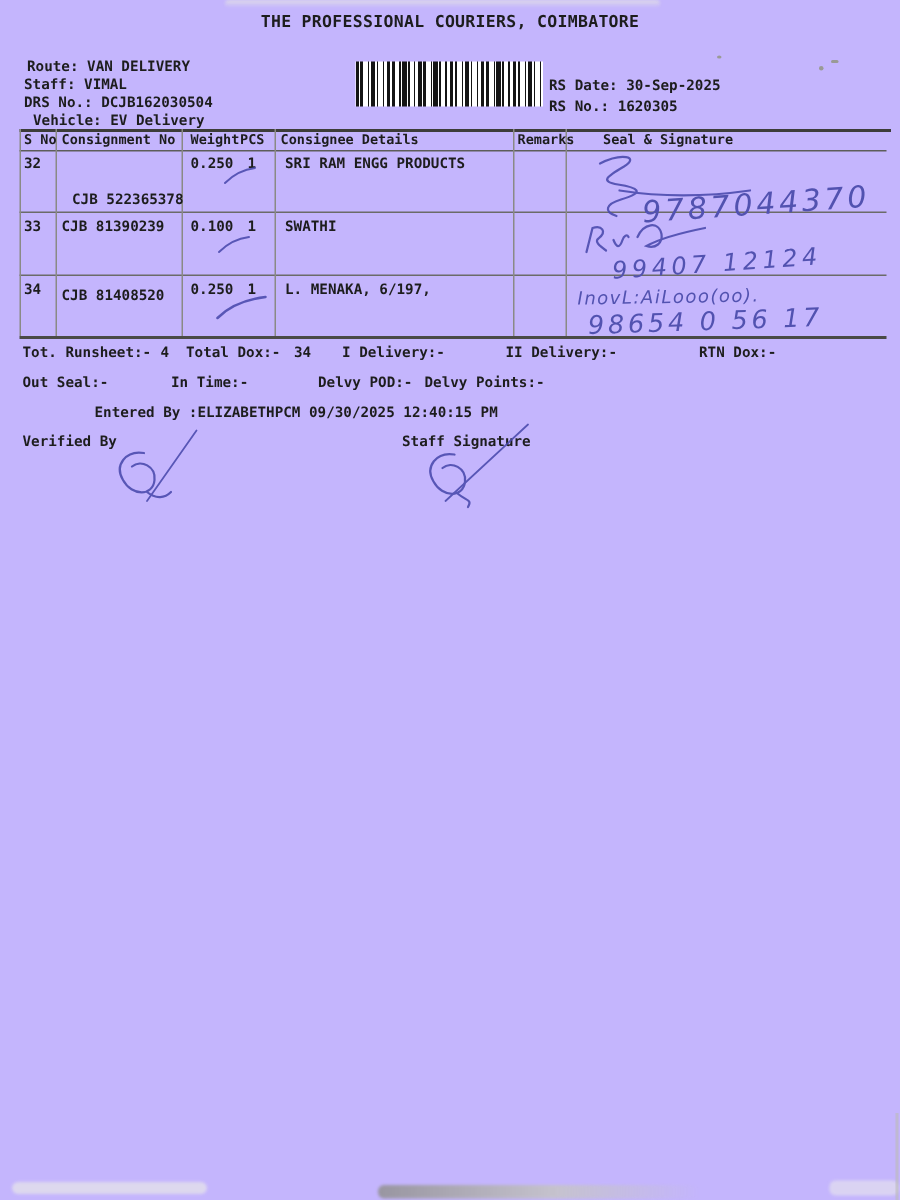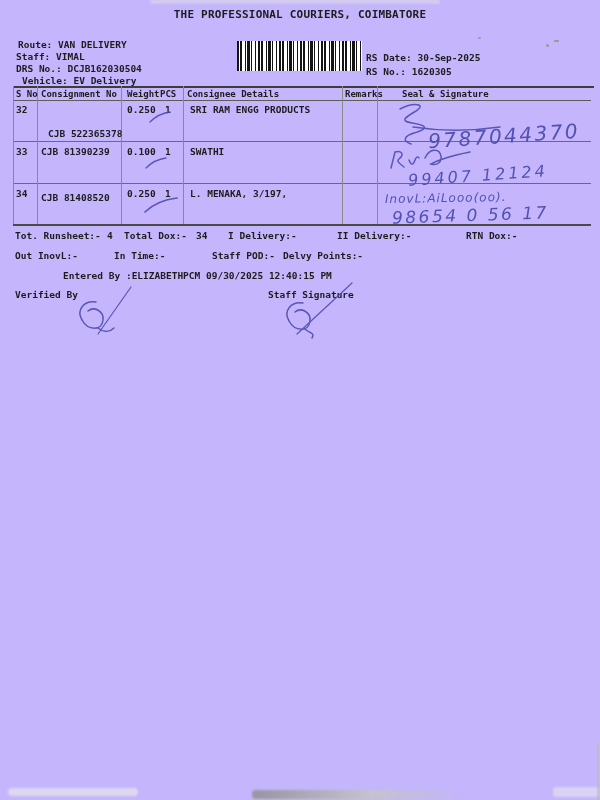--- a/index.html
+++ b/index.html
@@ -77,38 +77,38 @@
   <div class="t" style="left:16px;top:146px;">33</div>
   <div class="t" style="left:41px;top:146px;">CJB 81390239</div>
   <div class="t" style="left:127px;top:146px;">0.100</div>
   <div class="t" style="left:165px;top:146px;">1</div>
   <div class="t" style="left:190px;top:146px;text-align:right;">SWATHI</div>
 
   <div class="t" style="left:16px;top:188px;">34</div>
   <div class="t" style="left:41px;top:192px;text-align:center;">CJB 81408520</div>
   <div class="t" style="left:127px;top:188px;">0.250</div>
   <div class="t" style="left:165px;top:188px;">1</div>
-  <div class="t" style="left:190px;top:188px;">L. MENAKA, 3/197,</div>
+  <div class="t" style="left:190px;top:188px;">L. MENAKA, 6/197,</div>
 
   <div class="hw" style="left:428px;top:124px;font-size:20px;letter-spacing:2.5px;transform:rotate(-4deg);">9787044370</div>
   <div class="hw" style="left:408px;top:166px;font-size:16px;letter-spacing:3px;transform:rotate(-4deg);">99407 12124</div>
   <div class="hw" style="left:385px;top:191px;font-size:12px;letter-spacing:1px;transform:rotate(-1deg);">InovL:AiLooo(oo).</div>
   <div class="hw" style="left:392px;top:205px;font-size:17px;letter-spacing:2.5px;transform:rotate(-2deg);">98654 0 56 17</div>
 
   <div class="t" style="left:15px;top:230px;">Tot. Runsheet:-</div>
   <div class="t" style="left:107px;top:230px;">4</div>
   <div class="t" style="left:124px;top:230px;">Total Dox:-</div>
   <div class="t" style="left:196px;top:230px;">34</div>
   <div class="t" style="left:228px;top:230px;">I Delivery:-</div>
   <div class="t" style="left:337px;top:230px;">II Delivery:-</div>
   <div class="t" style="left:445px;top:230px;padding-left:21px;">RTN Dox:-</div>
 
-  <div class="t" style="left:15px;top:250px;">Out InovL:-</div>
+  <div class="t" style="left:15px;top:250px;">Out Seal:-</div>
   <div class="t" style="left:114px;top:250px;">In Time:-</div>
-  <div class="t" style="left:212px;top:250px;">Staff POD:-</div>
+  <div class="t" style="left:212px;top:250px;">Delvy POD:-</div>
   <div class="t" style="left:283px;top:250px;">Delvy Points:-</div>
 
   <div class="t" style="left:15px;top:270px;padding-left:48px;">Entered By :ELIZABETHPCM 09/30/2025 12:40:15 PM</div>
 
   <div class="t" style="left:15px;top:289px;">Verified By</div>
   <div class="t" style="left:268px;top:289px;">Staff Signature</div>
 
   <svg class="svg-overlay" width="600" height="800" viewBox="0 0 600 800" fill="none" stroke="#4a4aad" stroke-width="1.5" stroke-linecap="round" opacity="0.88">
     <path d="M400,109 C414,102 427,104 416,111 C404,118 400,121 412,123 C425,125 431,128 414,133 C404,136 402,141 411,144"></path>
     <path d="M413,127 C445,132 472,131 500,127"></path>

